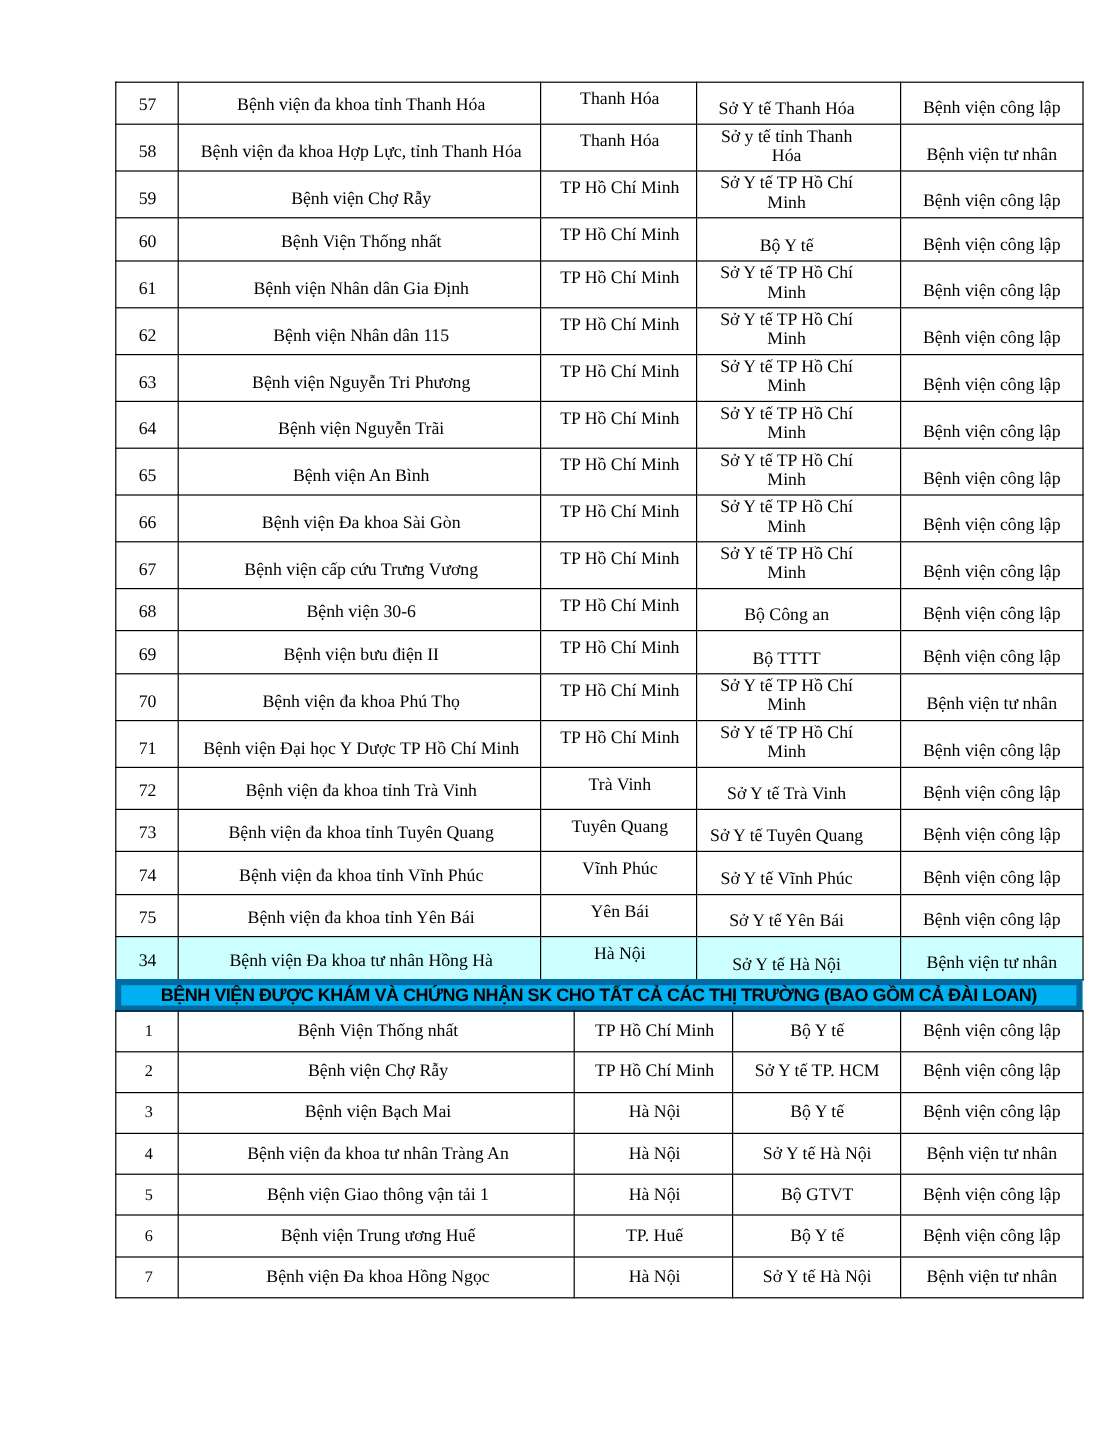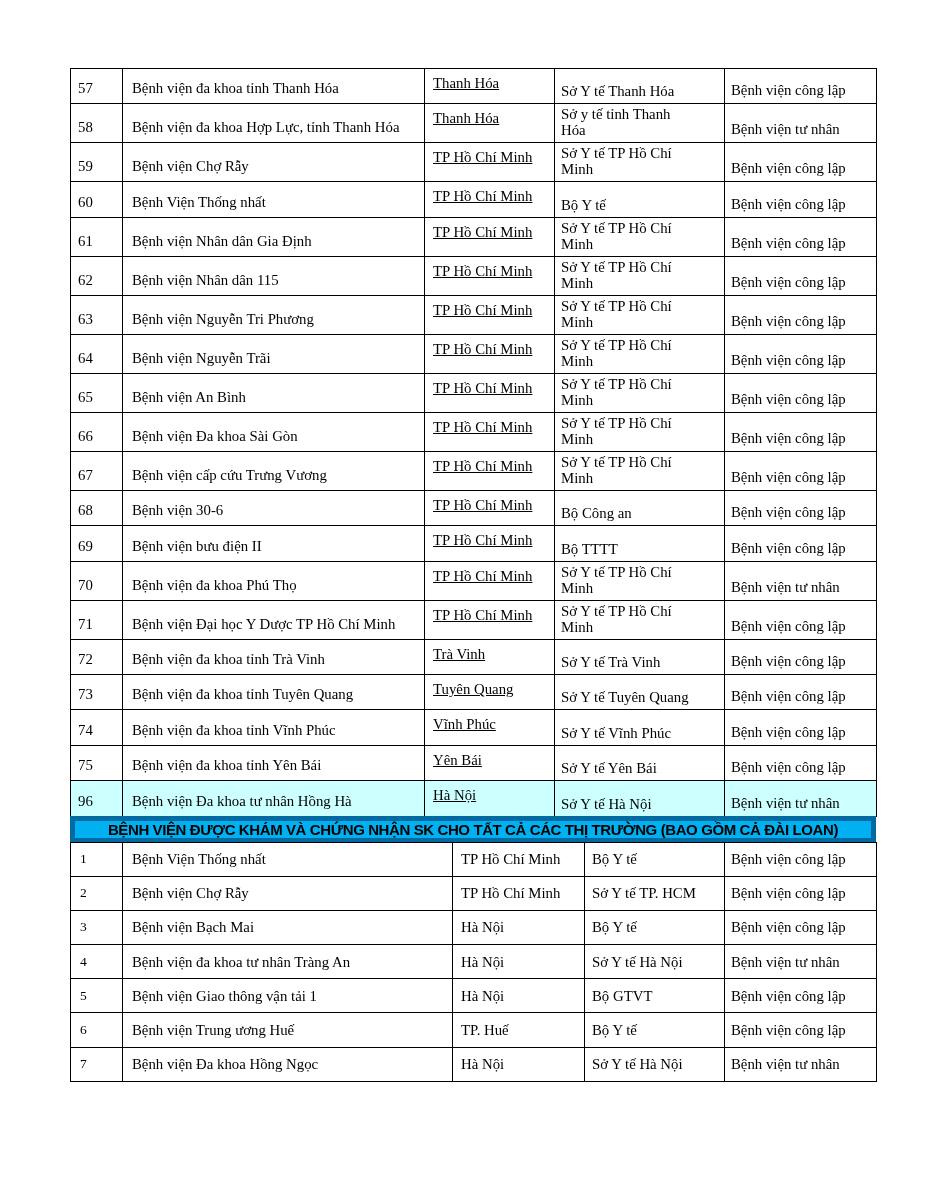--- a/index.html
+++ b/index.html
@@ -10,41 +10,42 @@
     position: relative;
     width: 927px;
     height: 1200px;
     background: #ffffff;
     font-family: "Liberation Serif", "DejaVu Serif", serif;
     color: #000000;
     overflow: hidden;
   }
   .doc {
     position: absolute;
-    left: 70px;
+    left: 96px;
     top: 68px;
     width: 806px;
+    text-align: center;
   }
   table {
     border-collapse: collapse;
     table-layout: fixed;
     width: 806px;
   }
   td {
     border: 1px solid #000000;
     font-size: 14.8px;
     line-height: 16px;
     overflow: hidden;
     padding: 2px 6px;
   }
   
   .t1 tr { height: 35.4px; }
   .t1 .col-no        { vertical-align: bottom; padding-left: 7px;  padding-bottom: 7px; }
   .t1 .col-name      { vertical-align: bottom; padding-left: 9px;  padding-bottom: 7px; margin-top: 10px; }
-  .t1 .col-province  { vertical-align: top;    padding-left: 8px;  padding-top: 6px; text-decoration: underline; }
+  .t1 .col-province  { vertical-align: top;    padding-left: 8px;  padding-top: 6px; }
   .t1 .col-authority { vertical-align: bottom; padding-left: 6px;  padding-right: 26px; padding-bottom: 4px; }
   .t1 .col-type      { vertical-align: bottom; padding-left: 6px;  padding-bottom: 5px; }
   
   .t2 { margin-top: -1px; }
   .t2 tr { height: 34.2px; }
   .t2 td { vertical-align: middle; }
   .t2 .col-no        { padding-left: 9px; font-size: 13.5px; }
   .t2 .col-name      { padding-left: 9px; }
   .t2 .col-province  { padding-left: 8px; }
   .t2 .col-authority { padding-left: 7px; }
@@ -211,21 +212,21 @@
             <td class="col-type">Bệnh viện công lập</td>
           </tr>
           <tr>
             <td class="col-no">75</td>
             <td class="col-name">Bệnh viện đa khoa tỉnh Yên Bái</td>
             <td class="col-province">Yên Bái</td>
             <td class="col-authority">Sở Y tế Yên Bái</td>
             <td class="col-type">Bệnh viện công lập</td>
           </tr>
           <tr class="highlight">
-            <td class="col-no">96</td>
+            <td class="col-no">34</td>
             <td class="col-name">Bệnh viện Đa khoa tư nhân Hồng Hà</td>
             <td class="col-province">Hà Nội</td>
             <td class="col-authority">Sở Y tế Hà Nội</td>
             <td class="col-type">Bệnh viện tư nhân</td>
           </tr>
         </tbody>
     </table>
 
     <div class="section-header">
       <span>BỆNH VIỆN ĐƯỢC KHÁM VÀ CHỨNG NHẬN SK CHO TẤT CẢ CÁC THỊ TRƯỜNG (BAO GỒM CẢ ĐÀI LOAN)</span>

